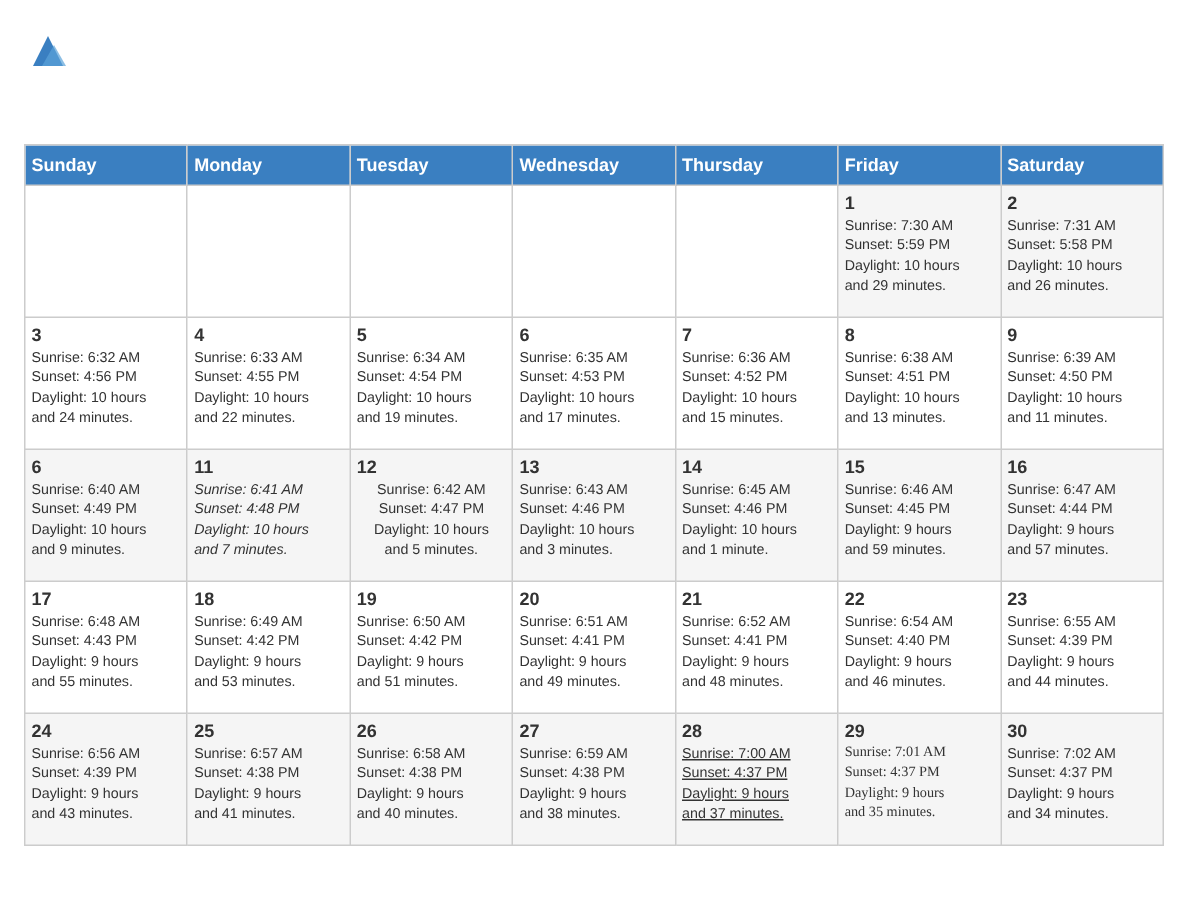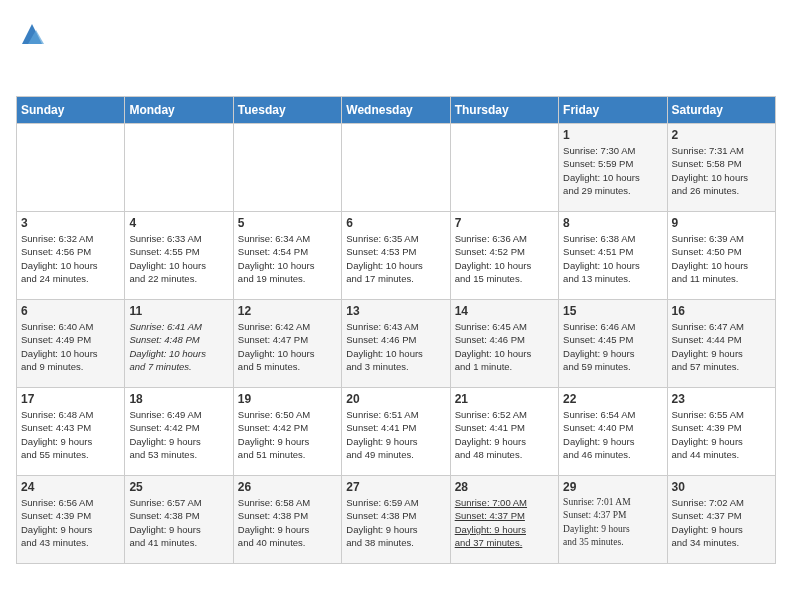--- a/index.html
+++ b/index.html
@@ -207,21 +207,21 @@
         </td>
         <td>
           <div class="day-number">11</div>
           <div class="day-info" style="white-space: pre-line; font-style: italic;">Sunrise: 6:41 AM
 Sunset: 4:48 PM
 Daylight: 10 hours
 and 7 minutes.</div>
         </td>
         <td>
           <div class="day-number">12</div>
-          <div class="day-info" style="white-space: pre-line;">Sunrise: 6:42 AM
+          <div class="day-info" style="white-space: pre-line; text-align: center;">Sunrise: 6:42 AM
 Sunset: 4:47 PM
 Daylight: 10 hours
 and 5 minutes.</div>
         </td>
         <td>
           <div class="day-number">13</div>
           <div class="day-info" style="white-space: pre-line;">Sunrise: 6:43 AM
 Sunset: 4:46 PM
 Daylight: 10 hours
 and 3 minutes.</div>

